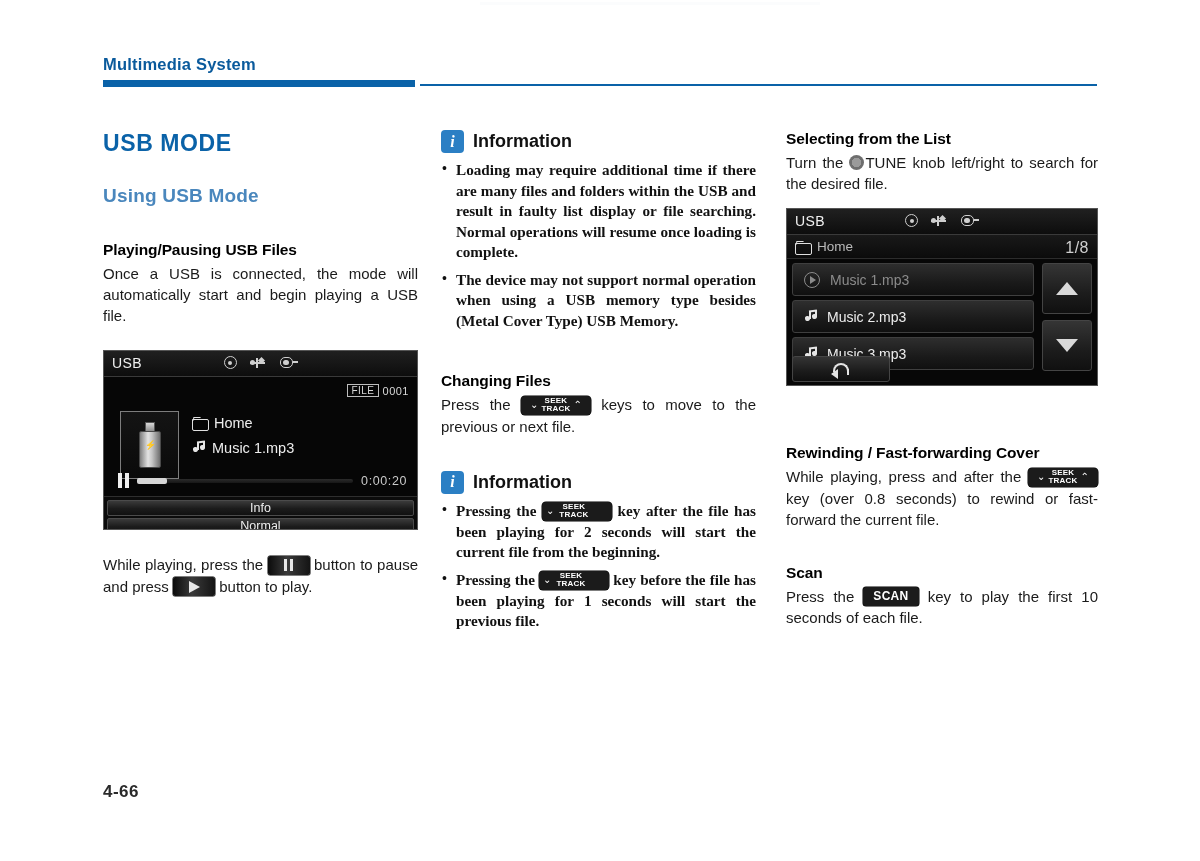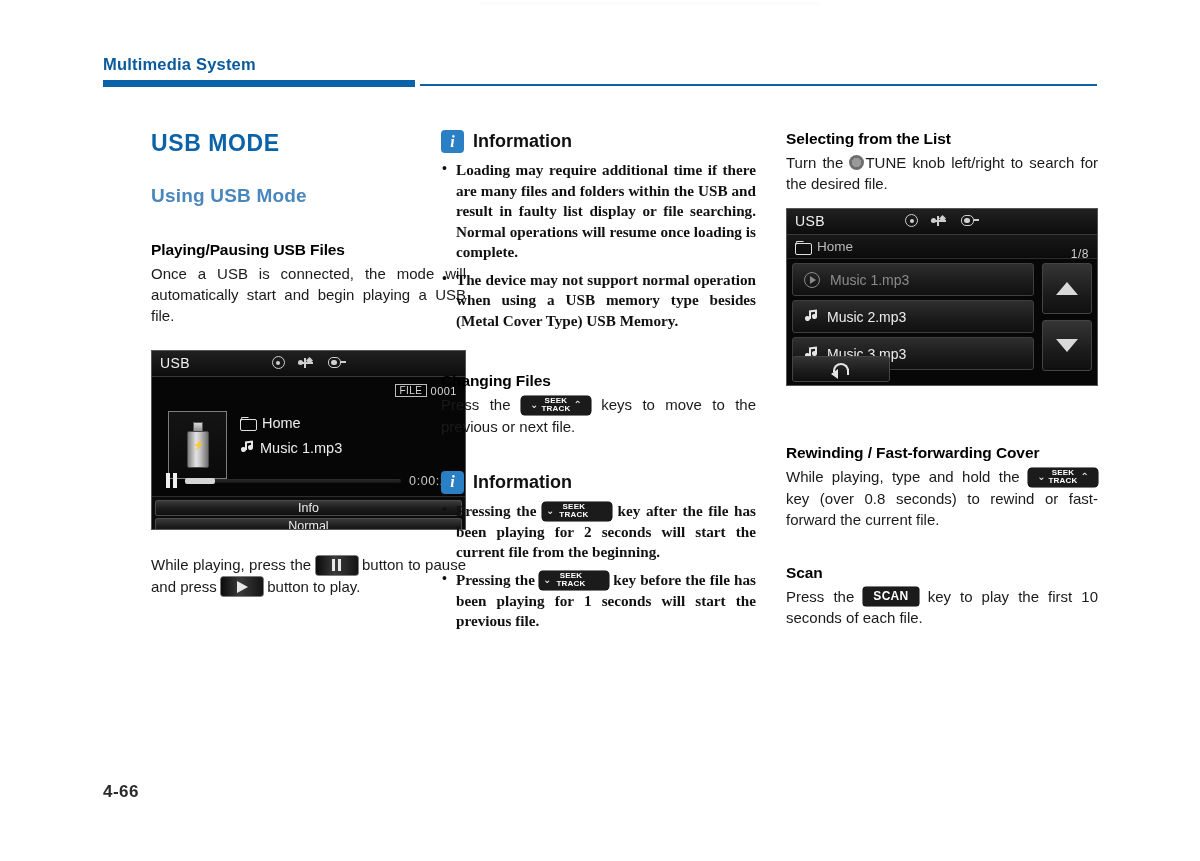--- a/index.html
+++ b/index.html
@@ -27,21 +27,21 @@
     position: absolute; left: 420px; top: 29px; width: 677px; height: 2px;
     background: #0a62a8;
   }
   .top-artifact {
     position: absolute; left: 480px; top: 2px; width: 340px; height: 3px;
     background: #fbfcfd;
   }
 
   
   .col { position: absolute; top: 130px; }
-  .col1 { left: 103px; width: 315px; margin-left: 48px; }
+  .col1 { left: 103px; width: 315px; }
   .col2 { left: 441px; width: 315px; }
   .col3 { left: 786px; width: 312px; }
 
   h1.chapter {
     font-size: 23px; font-weight: 700; color: #0a62a8;
     letter-spacing: .6px; margin-bottom: 28px;
   }
   h2.section {
     font-size: 19px; font-weight: 700; color: #4a87bd;
     letter-spacing: .2px; margin-bottom: 34px;
@@ -258,22 +258,22 @@
 
   
   .lcd2-path {
     position: relative; height: 24px;
     background: linear-gradient(#191919,#0b0b0b);
     border-bottom: 1px solid #2c2c2c;
     display: flex; align-items: center; padding: 0 8px; gap: 7px;
   }
   .lcd2-path .label { font-size: 13.5px; color: #b9b9b9; }
   .lcd2-path .count {
-    position: absolute; right: 8px; top: 12px;
-    font-size: 12px; color: #cfcfcf; letter-spacing: .5px;
+    position: absolute; right: 8px; top: 4px;
+    font-size: 16px; color: #cfcfcf; letter-spacing: .5px;
   }
   .lcd2-main { position: relative; height: 128px; padding: 4px 3px 0 5px; }
   .list-area { width: 242px; }
   .list-item {
     height: 33px; margin-bottom: 4px;
     display: flex; align-items: center; gap: 10px; padding-left: 11px;
     background: linear-gradient(#2e2e2e,#1a1a1a 60%,#101010);
     border: 1px solid #3f3f3f; border-radius: 3px;
     font-size: 14px; color: #ededed;
   }
@@ -578,21 +578,21 @@
       </div>
     </div>
 
     <div class="gap-md"></div>
 
 
     <div class="gap-lg"></div>
 
     <h3 class="sub">Rewinding / Fast-forwarding Cover</h3>
     <p class="body">
-      <span>While playing, type and hold the</span>
+      <span>While playing, press and after the</span>
       <span class="keycap seek">
         <span class="chev">⌄</span>
         <span class="seek-stack">
           <span>SEEK</span>
           <span>TRACK</span>
         </span>
         <span class="chev">⌃</span>
       </span>
       <span>key (over 0.8 seconds) to rewind or fast-forward the current file.</span>
     </p>

